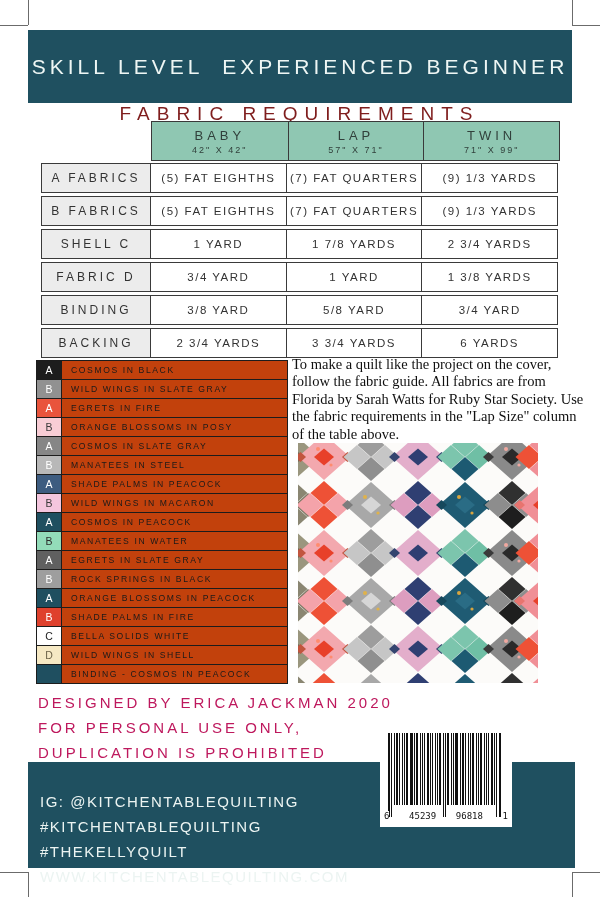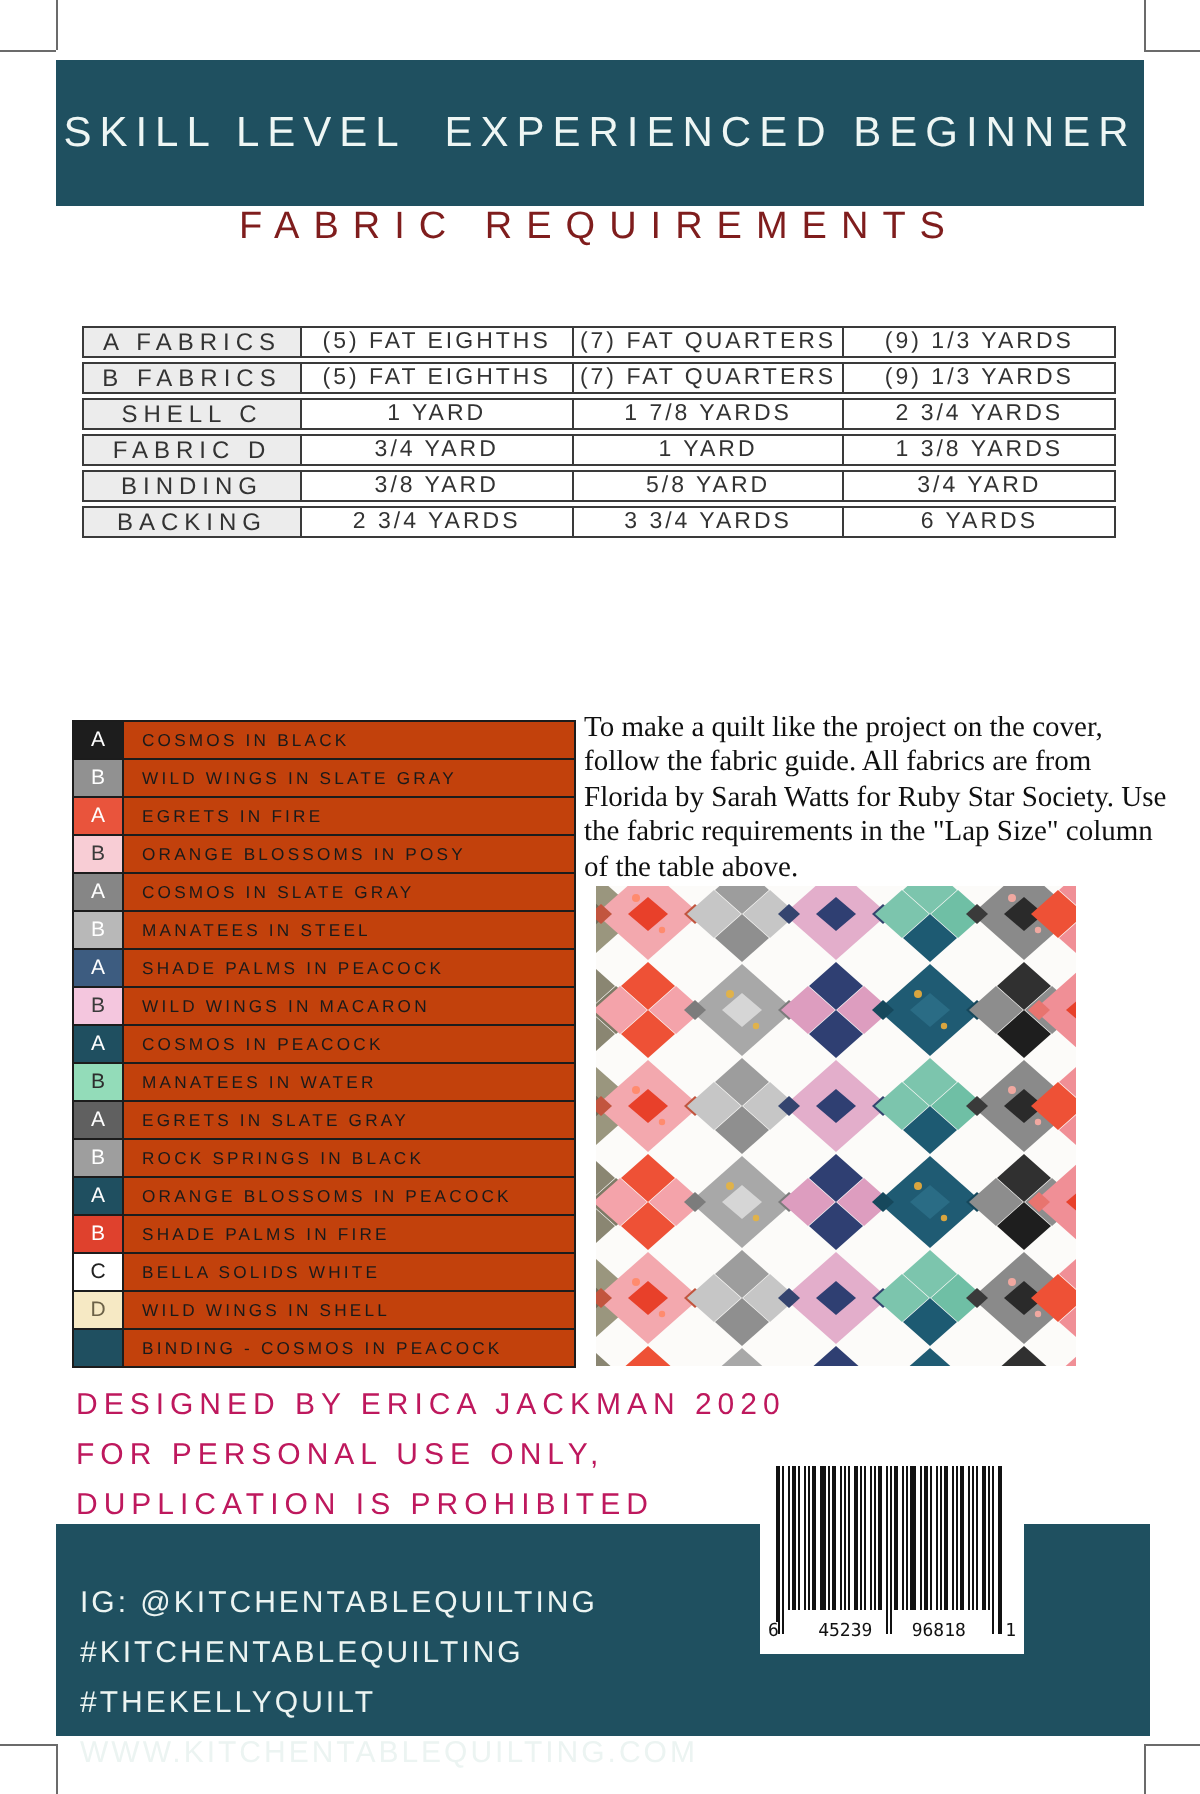--- a/index.html
+++ b/index.html
@@ -18,21 +18,21 @@
   
   .req-header{position:absolute;left:151px;top:121px;width:407px;height:38px;background:#8fc7b2;
               border:1px solid #3a3a3a;display:grid;grid-template-columns:1fr 1fr 1fr;}
   .req-header .hc{border-left:1px solid #3a3a3a;display:flex;flex-direction:column;
                   align-items:center;justify-content:center;color:#31403b;}
   .req-header .hc:first-child{border-left:none;}
   .hc .hname{font-size:13px;letter-spacing:4px;}
   .hc .hsize{font-size:9px;letter-spacing:2px;margin-top:2px;}
 
   .req-body{position:absolute;left:41px;top:163px;width:517px;}
-  .req-row{display:grid;grid-template-columns:110px 135.7px 135.7px 135.6px;height:15px;
+  .req-row{display:grid;grid-template-columns:110px 135.7px 135.7px 135.6px;height:30px;
            margin-bottom:3px;}
   .req-row .cell{border:1px solid #3a3a3a;display:flex;align-items:center;justify-content:center;
                  margin-left:-1px;background:#fff;font-size:11.5px;letter-spacing:1.5px;color:#333;}
   .req-row .label{margin-left:0;background:#ececec;font-size:12px;letter-spacing:3px;color:#333;}
 
   
   .legend{position:absolute;left:36px;top:361px;width:252px;}
   .leg-row{display:flex;height:20px;margin-top:-1px;}
   .leg-sw{width:24px;border:1px solid #1c1c1c;display:flex;align-items:center;justify-content:center;
           font-size:10.5px;font-weight:400;flex:0 0 auto;}
@@ -78,20 +78,34 @@
   <div class="crop" style="left:28px;top:872px;width:1px;height:25px;"></div>
   <div class="crop" style="left:572px;top:872px;width:28px;height:1px;"></div>
   <div class="crop" style="left:572px;top:872px;width:1px;height:25px;"></div>
 
   <div class="banner">
     <span>SKILL LEVEL  EXPERIENCED BEGINNER</span>
   </div>
 
   <div class="fr-title">FABRIC REQUIREMENTS</div>
 
+  <div class="req-header" id="req-header">
+      <div class="hc">
+        <span class="hname">BABY</span>
+        <span class="hsize">42" X 42"</span>
+      </div>
+      <div class="hc">
+        <span class="hname">LAP</span>
+        <span class="hsize">57" X 71"</span>
+      </div>
+      <div class="hc">
+        <span class="hname">TWIN</span>
+        <span class="hsize">71" X 99"</span>
+      </div>
+    </div>
 
   <div class="req-body" id="req-body">
       <div class="req-row">
         <div class="cell label">A FABRICS</div>
         <div class="cell">(5) FAT EIGHTHS</div>
         <div class="cell">(7) FAT QUARTERS</div>
         <div class="cell">(9) 1/3 YARDS</div>
       </div>
       <div class="req-row">
         <div class="cell label">B FABRICS</div>

